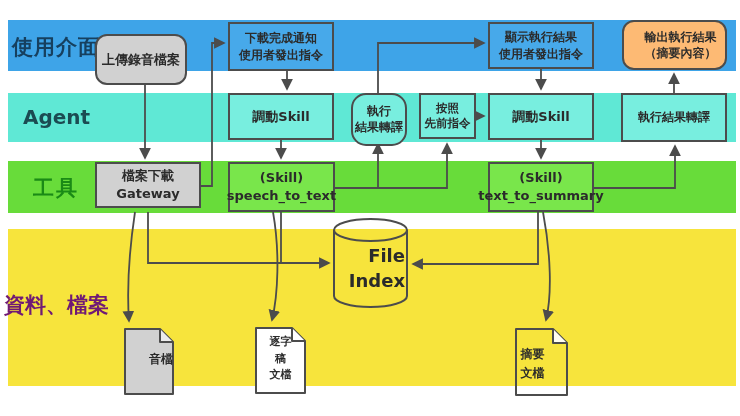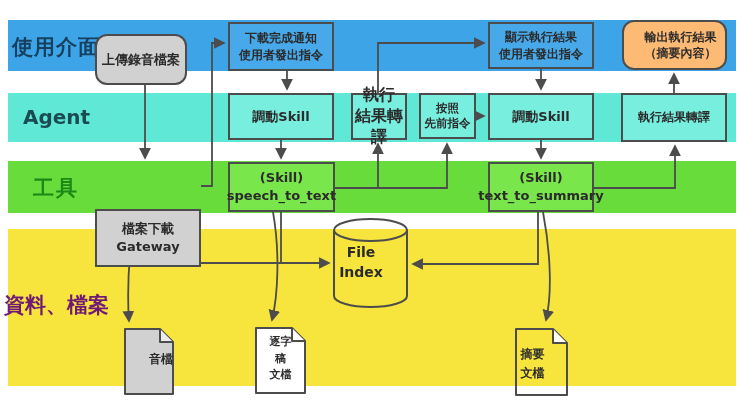--- a/index.html
+++ b/index.html
@@ -17,31 +17,31 @@
   .lane-data .lane-label{left:-4px;top:62px;font-size:21px;color:#701a75;}
   .node{position:absolute;display:flex;flex-direction:column;align-items:center;justify-content:center;
         border:2px solid #4c4c4c;color:#2b2b2b;text-align:center;line-height:1.35;font-weight:600;
         box-sizing:border-box;font-size:12px;}
   .ln{display:block;}
   #n-upload{left:95px;top:18px;width:92px;height:51px;background:#d1d1d1;border-radius:12px;font-size:13px;margin-top:16px;}
   #n-download{left:228px;top:22px;width:106px;height:49px;background:#47a9ea;}
   #n-show{left:488px;top:22px;width:106px;height:47px;background:#47a9ea;}
   #n-output{left:622px;top:20px;width:105px;height:50px;background:#fdba74;border-radius:12px;padding-left:12px;}
   #n-skill1{left:228px;top:93px;width:106px;height:47px;background:#78eedf;font-size:13px;}
-  #n-rt1{left:351px;top:93px;width:56px;height:47px;background:#78eedf;font-size:16px;line-height:1.3;}
+  #n-rt1{left:351px;top:93px;width:56px;height:53px;background:#78eedf;font-size:12px;line-height:1.3;border-radius:15px;}
   #n-follow{left:419px;top:93px;width:57px;height:46px;background:#78eedf;font-size:11.5px;line-height:1.3;}
   #n-skill2{left:488px;top:93px;width:106px;height:47px;background:#78eedf;font-size:13px;}
   #n-rt2{left:621px;top:93px;width:106px;height:49px;background:#78eedf;}
-  #n-gateway{left:95px;top:162px;width:106px;height:58px;background:#d1d1d1;font-size:13px;margin-top:47px;}
+  #n-gateway{left:95px;top:162px;width:106px;height:46px;background:#d1d1d1;font-size:13px;}
   #n-stt{left:228px;top:162px;width:107px;height:50px;background:#79e64b;font-size:13px;}
   #n-tts{left:488px;top:162px;width:106px;height:50px;background:#79e64b;font-size:13px;}
   .overlay{position:absolute;left:0;top:0;pointer-events:none;}
   .shape{position:absolute;}
   .shape-label{position:absolute;color:#2b2b2b;font-weight:600;text-align:center;}
-  #l-fileindex{left:324px;top:243px;width:74px;font-size:14px;line-height:1.4;}
+  #l-fileindex{left:331px;top:243px;width:74px;font-size:18px;line-height:1.4;text-align:right;}
   #l-audio{left:125px;top:351px;width:48px;font-size:12px;text-align:right;}
   #l-transcript{left:256px;top:334px;width:49px;font-size:11px;line-height:1.5;}
   #l-summary{left:516px;top:345px;width:33px;font-size:12px;line-height:1.6;}
 </style>
 </head>
 <body>
 
 <div class="canvas">
 
   <div class="lane lane-ui">

